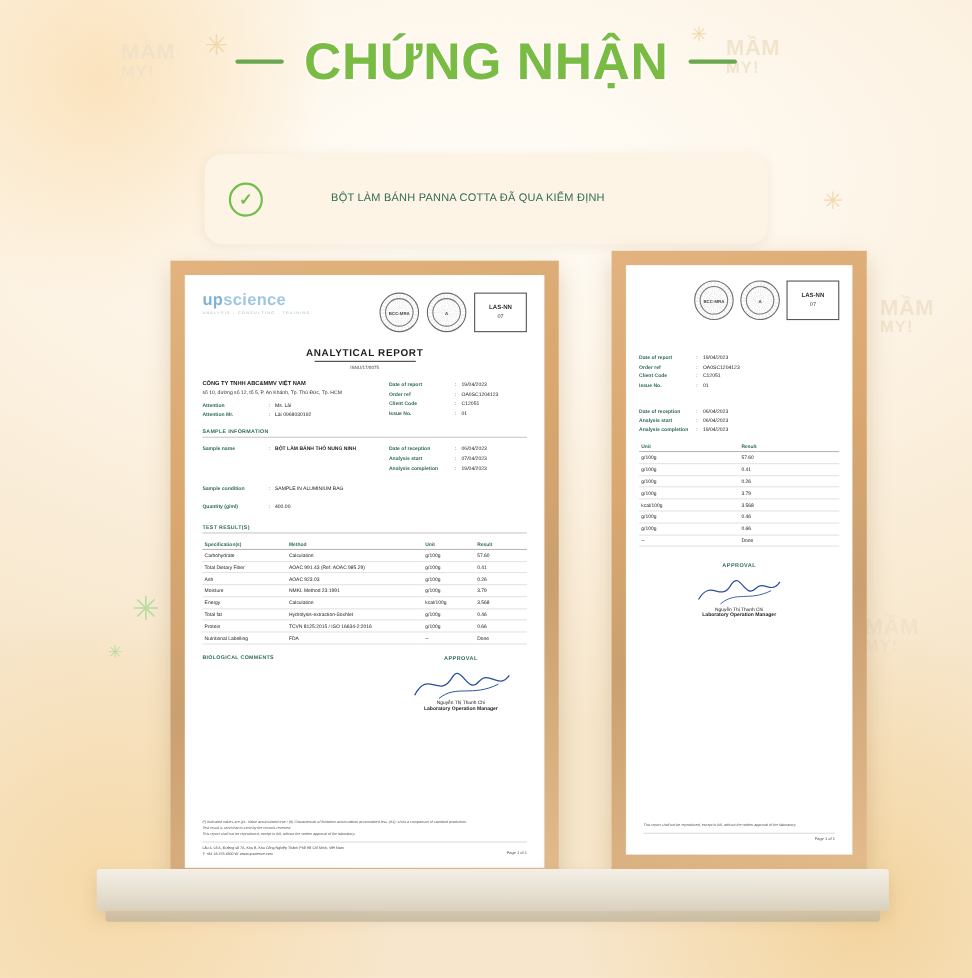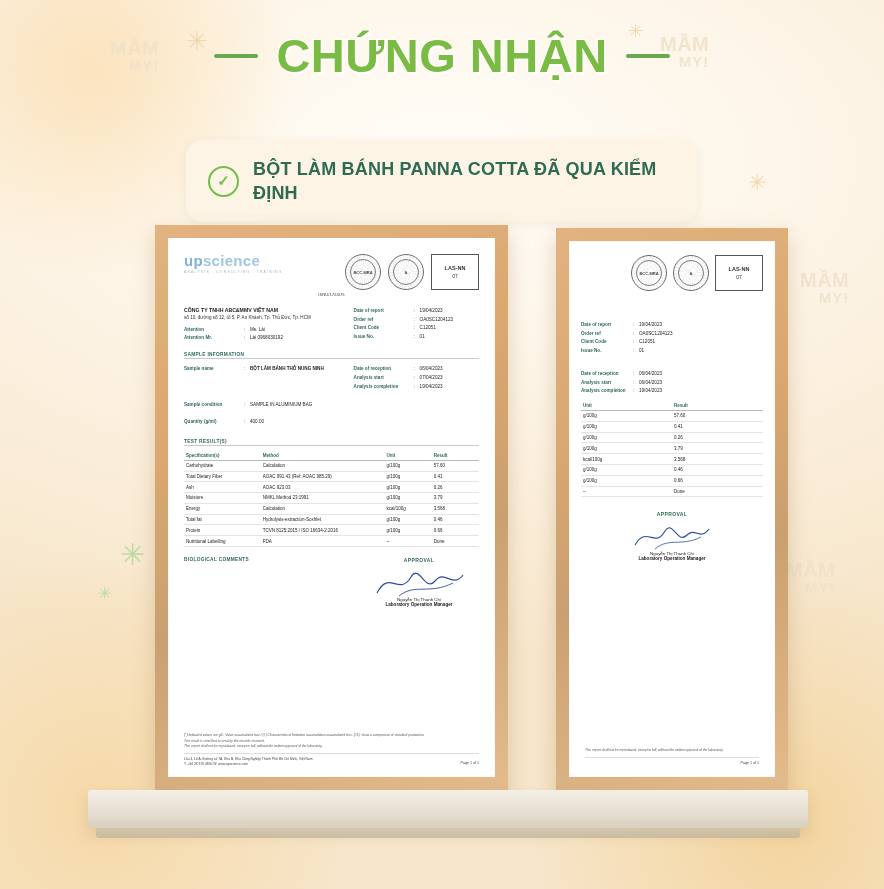--- a/index.html
+++ b/index.html
@@ -38,21 +38,21 @@
     position: absolute; right: -160px; bottom: -200px;
     width: 520px; height: 520px;
     background: radial-gradient(circle, #f3d49e 0%, rgba(243,212,158,0) 70%);
     pointer-events: none;
   }
   
   .wm {
     position: absolute;
     color: #f0e1c8;
     font-weight: 700;
-    text-align: right;
+    text-align: left;
     line-height: 1.0;
     user-select: none;
     pointer-events: none;
     opacity: .85;
   }
   .wm .wm-top { font-size: 20px; letter-spacing: .5px; }
   .wm .wm-bot { font-size: 15px; letter-spacing: 1px; }
 
   
   .sparkle {
@@ -121,24 +121,25 @@
     width: 27px; height: 27px;
     border-radius: 50%;
     border: 2px solid #6fbf4a;
     display: flex; align-items: center; justify-content: center;
     color: #6fbf4a;
     font-size: 15px;
     font-weight: 700;
   }
   .callout-text { line-height: 1.35; }
   .callout-l1 {
-    font-size: 18px;
-    font-weight: 700;
+    font-size: 10px;
+    font-weight: 400;
     color: #2f6b52;
     letter-spacing: .2px;
+    margin-left: 48px;
   }
   .callout-l2 {
     font-size: 17.5px;
     font-weight: 800;
     color: #2f6b52;
     letter-spacing: .2px;
   }
 
   
   .shelf {
@@ -171,21 +172,21 @@
     box-sizing: border-box;
   }
   .frame-back {
     left: 556px;
     top: 228px;
     width: 232px;
     height: 562px;
   }
   .frame-front {
     left: 155px;
-    top: 225px;
+    top: 237px;
     width: 353px;
     height: 565px;
   }
   .doc {
     width: 100%;
     height: 100%;
     background: #ffffff;
     box-sizing: border-box;
     overflow: hidden;
     position: relative;
@@ -595,20 +596,24 @@
             <div class="seal">
               <div class="inner">A</div>
             </div>
             <div class="seal-box">
               <div>LAS-NN</div>
               <div class="num">07</div>
             </div>
           </div>
         </div>
 
+        <div class="report-title">
+          <span>ANALYTICAL REPORT</span>
+          <span class="ul"></span>
+        </div>
         <div class="report-ref">ISNU/17/0075</div>
 
         <div class="info-grid">
           <div class="info-left">
             <div class="tiny2" style="font-weight:700;">CÔNG TY TNHH ABC&amp;MMV VIỆT NAM</div>
             <div class="tiny">số 10, đường số 12, tổ 5, P. An Khánh, Tp. Thủ Đức, Tp. HCM</div>
             <div class="kv" style="margin-top:4px;">
               <span class="k">Attention</span>
                 <span class="sep">:</span>
               <span class="v">Ms. Lài</span>

